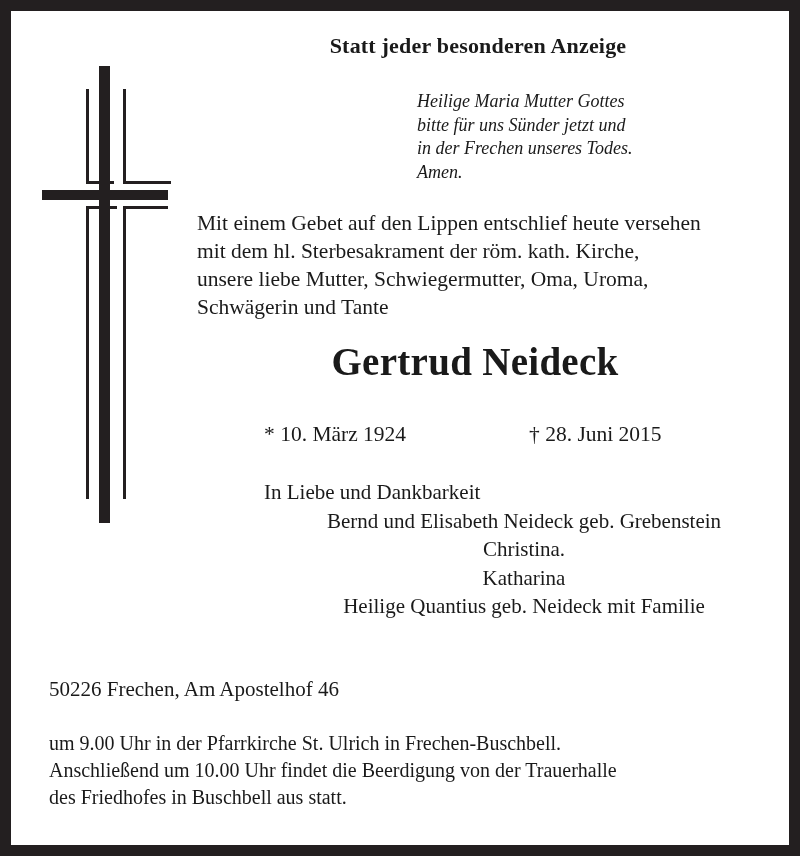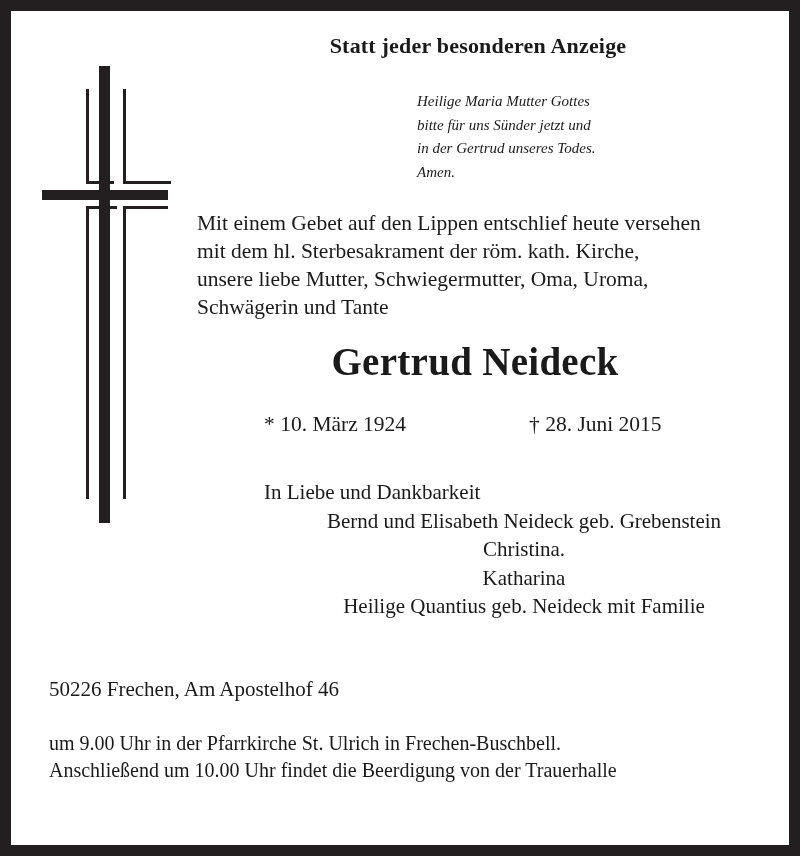--- a/index.html
+++ b/index.html
@@ -67,21 +67,21 @@
     letter-spacing: 0.2px;
   }
 
   
   .prayer {
     position: absolute;
     left: 406px;
     top: 79px;
     width: 340px;
     font-style: italic;
-    font-size: 15px;
+    font-size: 18px;
     line-height: 23.5px;
   }
   .prayer div { white-space: nowrap; }
 
   
   .body-text {
     position: absolute;
     left: 186px;
     top: 198px;
     width: 580px;
@@ -107,21 +107,21 @@
   .maiden-name {
     font-size: 21px;
     line-height: 27px;
     margin-top: 1px;
   }
 
   
   .dates-row {
     position: absolute;
     left: 253px;
-    top: 400px;
+    top: 410px;
     width: 430px;
     font-size: 21.5px;
     line-height: 26px;
   }
   .dates-row .birth {
     display: inline-block;
     width: 265px;
   }
   .dates-row .death {
     display: inline-block;
@@ -193,21 +193,21 @@
         <rect x="92" y="162" width="3" height="293" fill="#231f20"></rect>
         <rect x="92" y="162" width="45" height="3" fill="#231f20"></rect>
       </svg>
     </div>
 
     <div class="headline">Statt jeder besonderen Anzeige</div>
 
     <div class="prayer">
       <div>Heilige Maria Mutter Gottes</div>
       <div>bitte für uns Sünder jetzt und</div>
-      <div>in der Gertrud unseres Todes.</div>
+      <div>in der Frechen unseres Todes.</div>
       <div>Amen.</div>
     </div>
 
     <div class="body-text">
       <div>Mit einem Gebet auf den Lippen entschlief heute versehen</div>
       <div>mit dem hl. Sterbesakrament der röm. kath. Kirche,</div>
       <div>unsere liebe Mutter, Schwiegermutter, Oma, Uroma,</div>
       <div>Schwägerin und Tante</div>
     </div>
 
@@ -225,16 +225,17 @@
       <div class="survivor">Christina.</div>
       <div class="survivor">Katharina</div>
       <div class="survivor">Heilige Quantius geb. Neideck mit Familie</div>
     </div>
 
     <div class="address">50226 Frechen, Am Apostelhof 46</div>
 
     <div class="funeral">
       <div>um 9.00 Uhr in der Pfarrkirche St. Ulrich in Frechen-Buschbell.</div>
       <div>Anschließend um 10.00 Uhr findet die Beerdigung von der Trauerhalle</div>
+      <div>des Friedhofes in Buschbell aus statt.</div>
     </div>
 
   </div>
 </div>
 
 </body></html>

